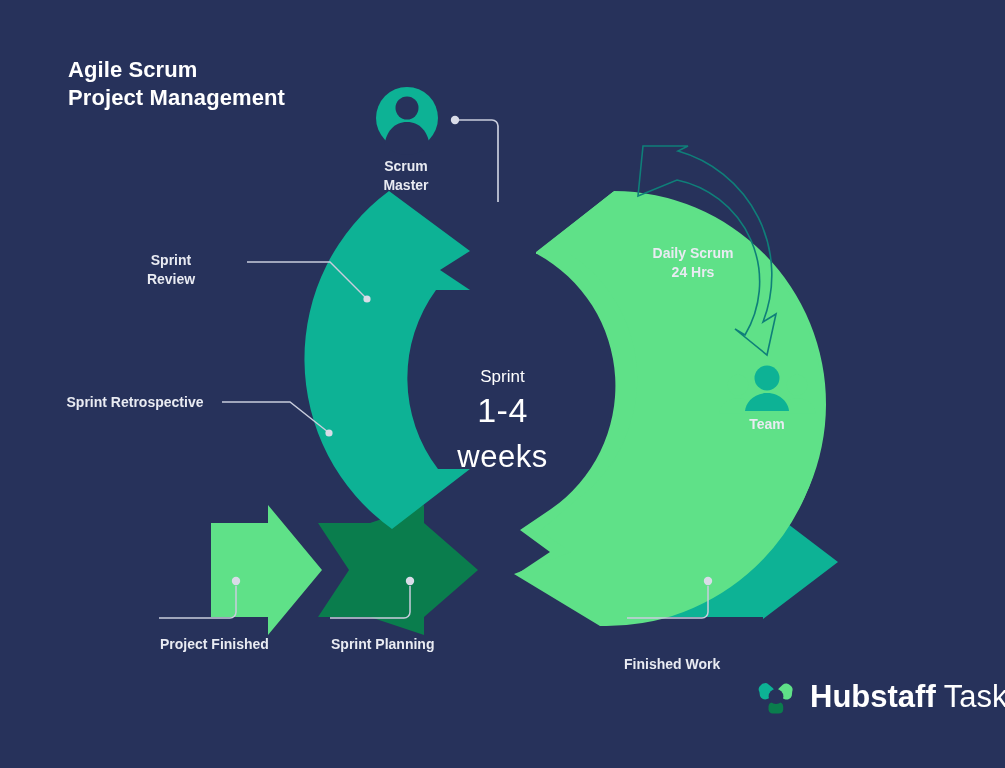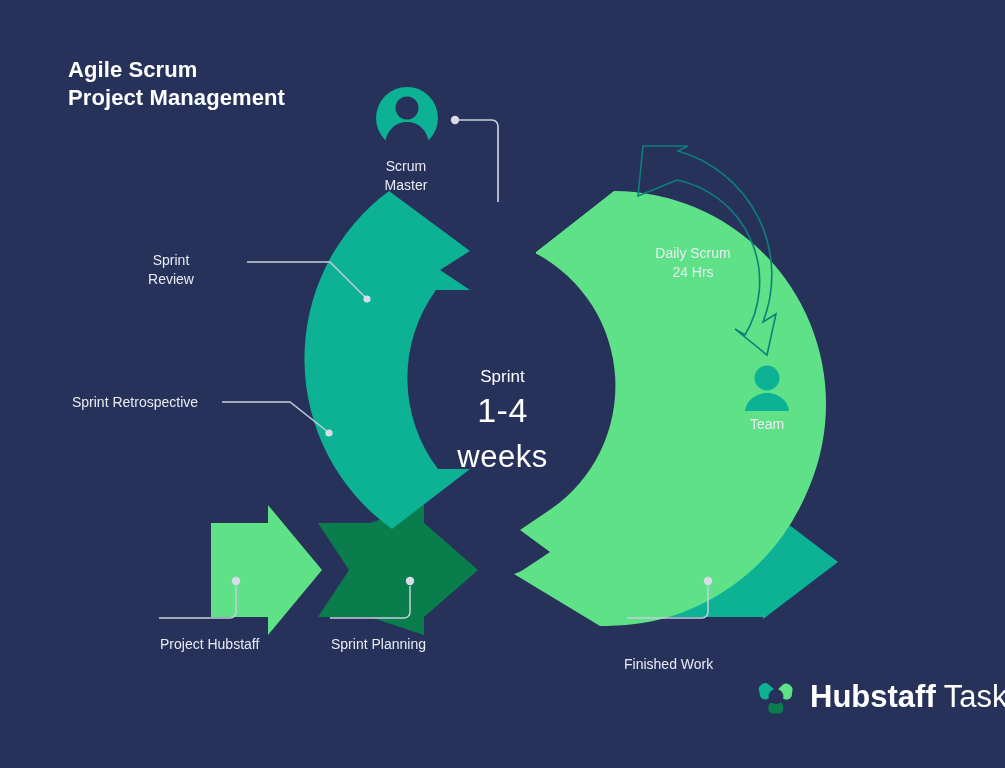--- a/index.html
+++ b/index.html
@@ -41,20 +41,21 @@
     padding-top: 1px;
   }
 
   
   .lbl {
     position: absolute;
     color: #e9ebf2;
     font-size: 14px;
     line-height: 19px;
     white-space: pre;
+    font-weight: bold;
   }
   .lbl.center { text-align: center; }
   .lbl.right  { text-align: center; }
 
   #scrum-master-label { left: 356px; top: 157px; width: 100px; }
   #daily-scrum-label  { left: 628px; top: 244px; width: 130px; }
   #team-label         { left: 712px; top: 415px; width: 110px; }
   #sprint-review-label     { left: 110px; top: 251px; width: 122px; }
   #sprint-retro-label      { left: 40px;  top: 393px; width: 190px; }
   #project-planning-label  { left: 160px; top: 635px; }
@@ -228,21 +229,21 @@
   <div class="lbl center" id="daily-scrum-label">Daily Scrum
 24 Hrs</div>
 
   <div class="lbl center" id="team-label">Team</div>
 
   <div class="lbl center" id="sprint-review-label">Sprint
 Review</div>
 
   <div class="lbl right" id="sprint-retro-label">Sprint Retrospective</div>
 
-  <div class="lbl" id="project-planning-label">Project Hubstaff</div>
+  <div class="lbl" id="project-planning-label">Project Finished</div>
 
   <div class="lbl" id="sprint-planning-label">Sprint Planning</div>
 
   <div class="lbl" id="finished-work-label">Finished Work</div>
 
   <div id="sprint-center">
     <span class="small">Sprint</span>
     <span class="big1">1-4</span>
     <span class="big2">weeks</span>
   </div>

